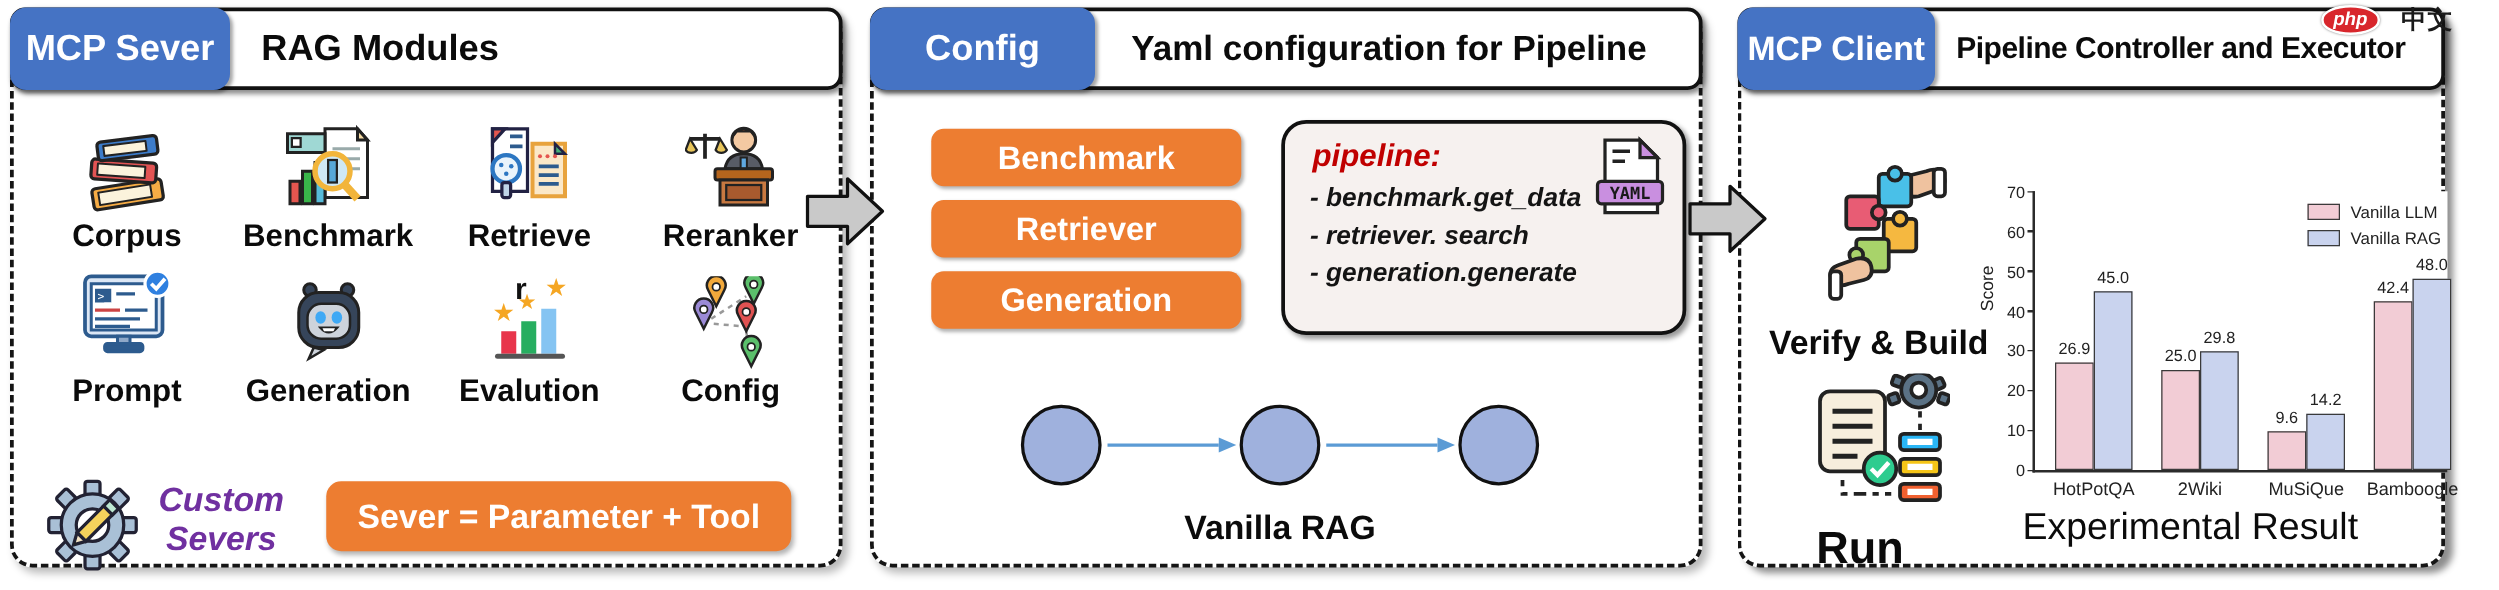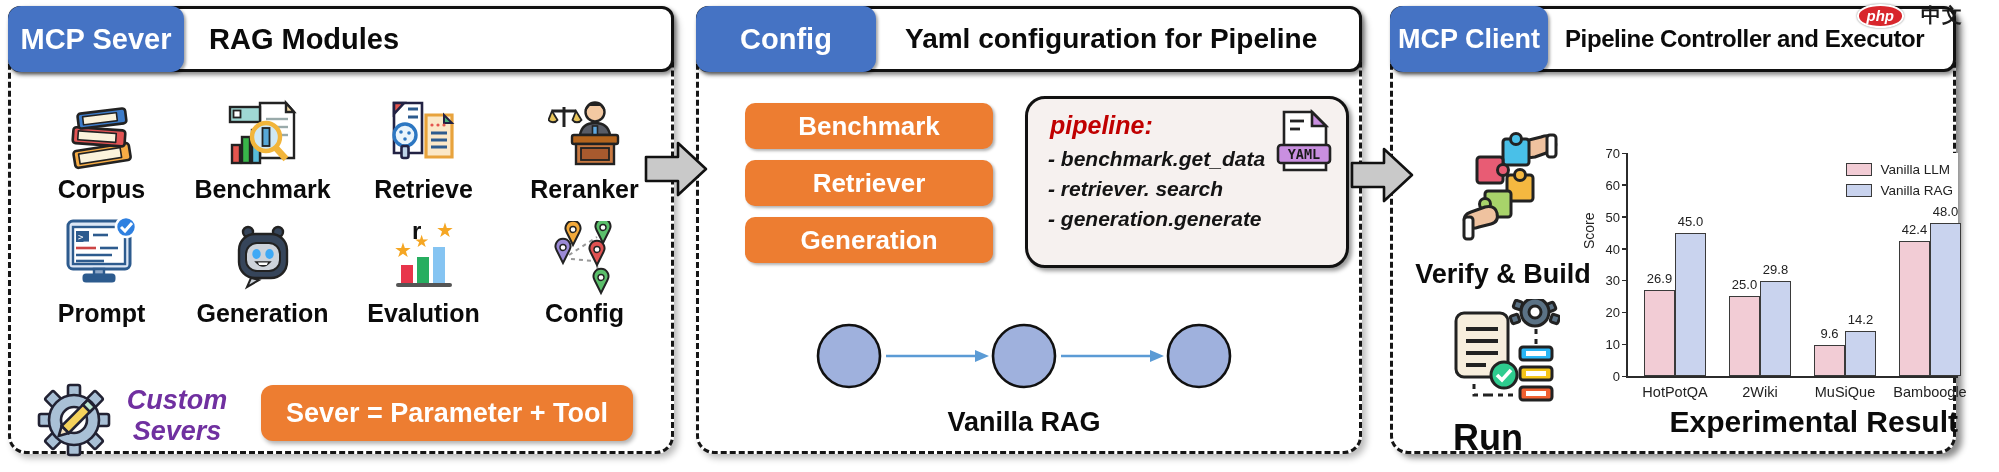--- a/index.html
+++ b/index.html
@@ -51,21 +51,21 @@
   .pipe-line{position:absolute;left:20px;width:250px;font-size:21px;font-weight:600;font-style:italic;color:#141414;white-space:nowrap;}
   .yaml-wrap{position:absolute;right:14px;top:10px;}
   .flow-svg{position:absolute;left:80px;top:312px;}
   .flow-caption{position:absolute;left:185px;top:398px;width:280px;text-align:center;font-size:27px;font-weight:bold;}
 
   
   .verify-icon{position:absolute;left:62px;top:118px;}
   .verify-label{position:absolute;left:5px;top:250px;width:210px;text-align:center;font-size:27px;font-weight:bold;}
   .run-icon{position:absolute;left:55px;top:290px;}
   .run-label{position:absolute;left:60px;top:408px;width:100px;text-align:left;font-size:36px;font-weight:bold;}
-  .chart-title{position:absolute;left:225px;top:396px;width:340px;text-align:right;font-size:30px;font-weight:bold;}
+  .chart-title{position:absolute;left:225px;top:396px;width:340px;text-align:left;font-size:30px;font-weight:normal;}
 
   .chart-plot{position:absolute;left:233px;top:144px;width:330px;height:223px;
               border-left:2px solid #2b2b2b;border-bottom:2px solid #2b2b2b;background:#fff;}
   .ylabel{position:absolute;left:188px;top:240px;font-size:14px;color:#222;transform:rotate(-90deg);transform-origin:left top;}
   .ytick-label{position:absolute;left:-34px;width:26px;text-align:right;font-size:13px;color:#222;}
   .ytick-mark{position:absolute;left:-6px;width:6px;height:1.5px;background:#2b2b2b;}
   .bar{position:absolute;bottom:0;width:31px;border:1.2px solid #3a3a3a;box-sizing:border-box;}
   .val-label{position:absolute;width:44px;text-align:center;font-size:13px;color:#222;}
   .cat-label{position:absolute;bottom:-24px;width:96px;text-align:center;font-size:14.5px;color:#222;}
   .legend{position:absolute;right:5px;top:6px;z-index:2;}

